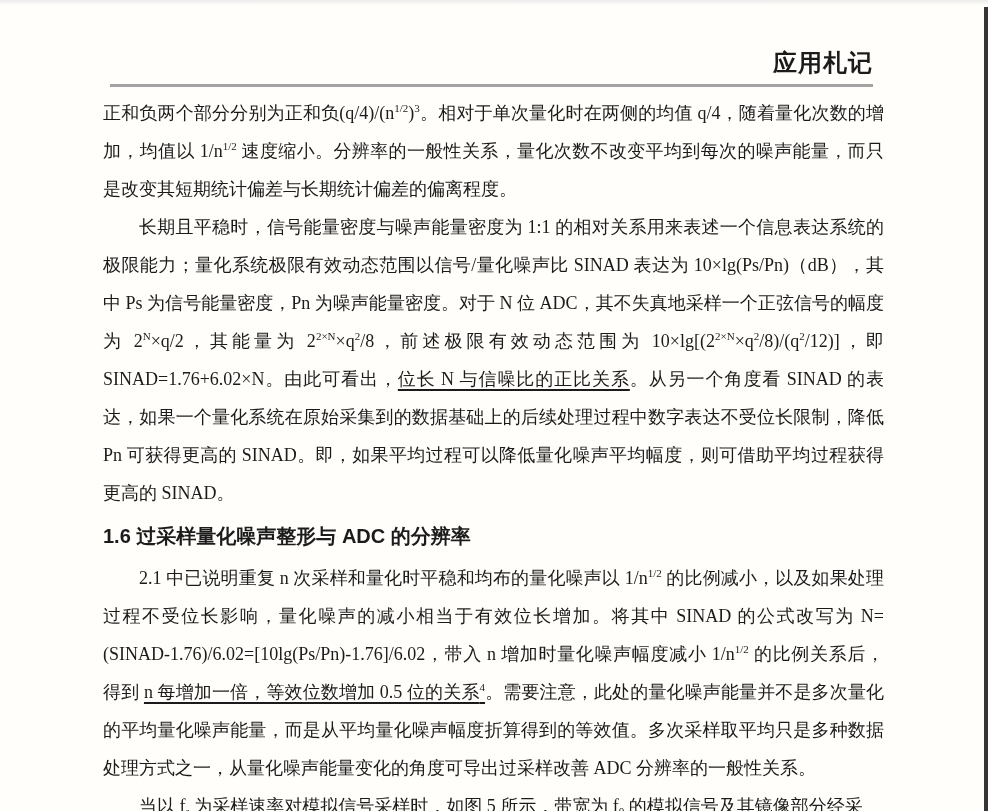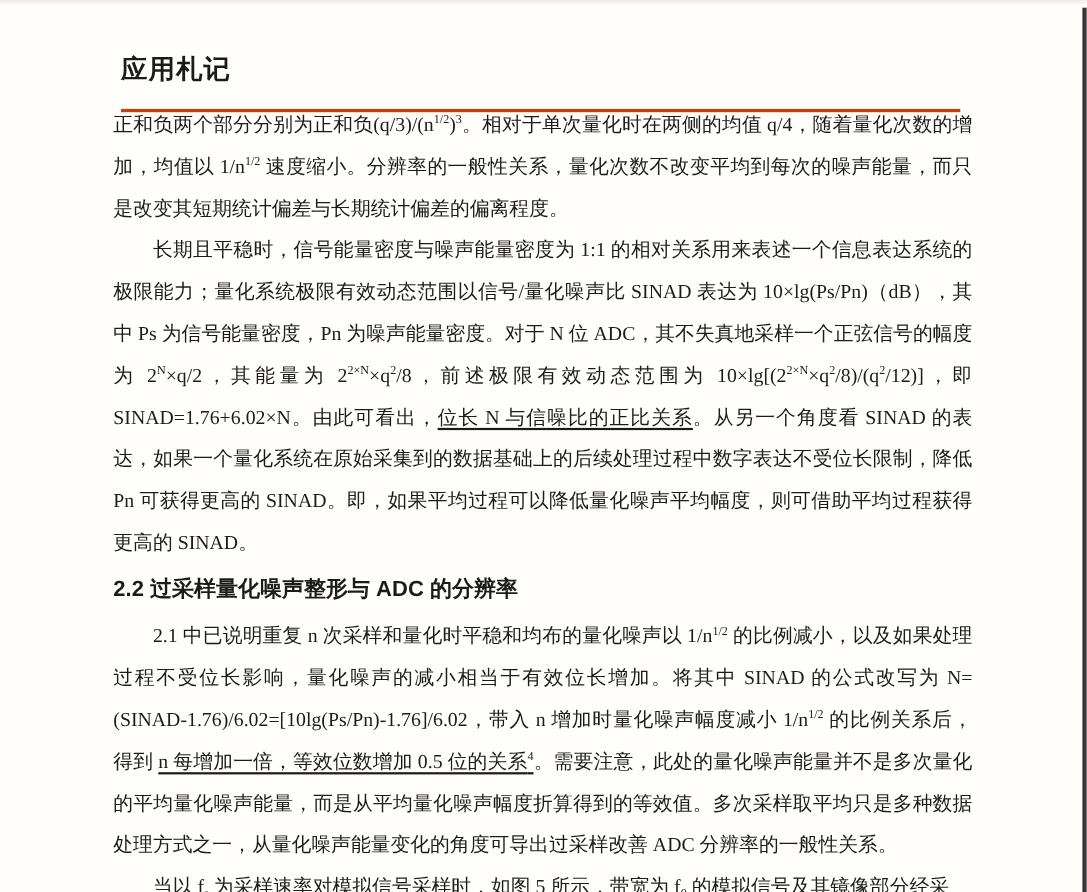--- a/index.html
+++ b/index.html
@@ -15,22 +15,22 @@
   .topfade {
     position: absolute; top: 0; left: 0; right: 0; height: 5px;
     background: linear-gradient(#ebebeb, rgba(255,255,255,0));
   }
   .right-edge {
     position: absolute; top: 7px; right: 0; bottom: 0; width: 4px;
     background: #363636;
   }
   .hdr {
     position: absolute; left: 110px; top: 47px; width: 763px;
-    display: flex; justify-content: space-between; align-items: flex-end;
-    border-bottom: 3px solid #c2410c; padding-bottom: 20px;
+    display: flex; justify-content: flex-end; align-items: flex-end;
+    border-bottom: 3px solid #a3a3a3; padding-bottom: 5px;
   }
   .hdr-title {
     font-family: "Liberation Sans", "DejaVu Sans", sans-serif;
     font-weight: bold; font-size: 24px; letter-spacing: 1px;
   }
   .hdr-doc { font-weight: bold; font-size: 21px; }
   .bodytext {
     position: absolute; left: 103px; top: 94px; width: 781px;
     font-size: 18px; line-height: 38px; text-align: justify;
   }
@@ -50,19 +50,19 @@
 
 <div class="page">
   <div class="topfade"></div>
   <div class="right-edge"></div>
 
   <header class="hdr">
     <span class="hdr-title">应用札记</span>
   </header>
 
   <main class="bodytext">
-    <p class="para"><span>正和负两个部分分别为正和负(q/3)/(n</span><sup>1/2</sup><span>)</span><sup>3</sup><span>。相对于单次量化时在两侧的均值 q/4，随着量化次数的增加，均值以 1/n</span><sup>1/2</sup><span> 速度缩小。分辨率的一般性关系，量化次数不改变平均到每次的噪声能量，而只是改变其短期统计偏差与长期统计偏差的偏离程度。</span></p>
+    <p class="para"><span>正和负两个部分分别为正和负(q/4)/(n</span><sup>1/2</sup><span>)</span><sup>3</sup><span>。相对于单次量化时在两侧的均值 q/4，随着量化次数的增加，均值以 1/n</span><sup>1/2</sup><span> 速度缩小。分辨率的一般性关系，量化次数不改变平均到每次的噪声能量，而只是改变其短期统计偏差与长期统计偏差的偏离程度。</span></p>
     <p class="para indent"><span>长期且平稳时，信号能量密度与噪声能量密度为 1:1 的相对关系用来表述一个信息表达系统的极限能力；量化系统极限有效动态范围以信号/量化噪声比 SINAD 表达为 10×lg(Ps/Pn)（dB），其中 Ps 为信号能量密度，Pn 为噪声能量密度。对于 N 位 ADC，其不失真地采样一个正弦信号的幅度为 2</span><sup>N</sup><span>×q/2，其能量为 2</span><sup>2×N</sup><span>×q</span><sup>2</sup><span>/8，前述极限有效动态范围为 10×lg[(2</span><sup>2×N</sup><span>×q</span><sup>2</sup><span>/8)/(q</span><sup>2</sup><span>/12)]，即 SINAD=1.76+6.02×N。由此可看出，</span><u>位长 N 与信噪比的正比关系</u><span>。从另一个角度看 SINAD 的表达，如果一个量化系统在原始采集到的数据基础上的后续处理过程中数字表达不受位长限制，降低 Pn 可获得更高的 SINAD。即，如果平均过程可以降低量化噪声平均幅度，则可借助平均过程获得更高的 SINAD。</span></p>
-    <h2 class="sec">2.2 过采样量化噪声整形与 ADC 的分辨率</h2>
+    <h2 class="sec">1.6 过采样量化噪声整形与 ADC 的分辨率</h2>
     <p class="para indent"><span>2.1 中已说明重复 n 次采样和量化时平稳和均布的量化噪声以 1/n</span><sup>1/2</sup><span> 的比例减小，以及如果处理过程不受位长影响，量化噪声的减小相当于有效位长增加。将其中 SINAD 的公式改写为 N=(SINAD-1.76)/6.02=[10lg(Ps/Pn)-1.76]/6.02，带入 n 增加时量化噪声幅度减小 1/n</span><sup>1/2</sup><span> 的比例关系后，得到 </span><u>n 每增加一倍，等效位数增加 0.5 位的关系</u><u><sup>4</sup></u><span>。需要注意，此处的量化噪声能量并不是多次量化的平均量化噪声能量，而是从平均量化噪声幅度折算得到的等效值。多次采样取平均只是多种数据处理方式之一，从量化噪声能量变化的角度可导出过采样改善 ADC 分辨率的一般性关系。</span></p>
     <p class="para indent"><span>当以 f</span><sub>s</sub><span> 为采样速率对模拟信号采样时，如图 5 所示，带宽为 f</span><sub>0</sub><span> 的模拟信号及其镜像部分经采</span></p>
   </main>
 </div>
 
 </body></html>

